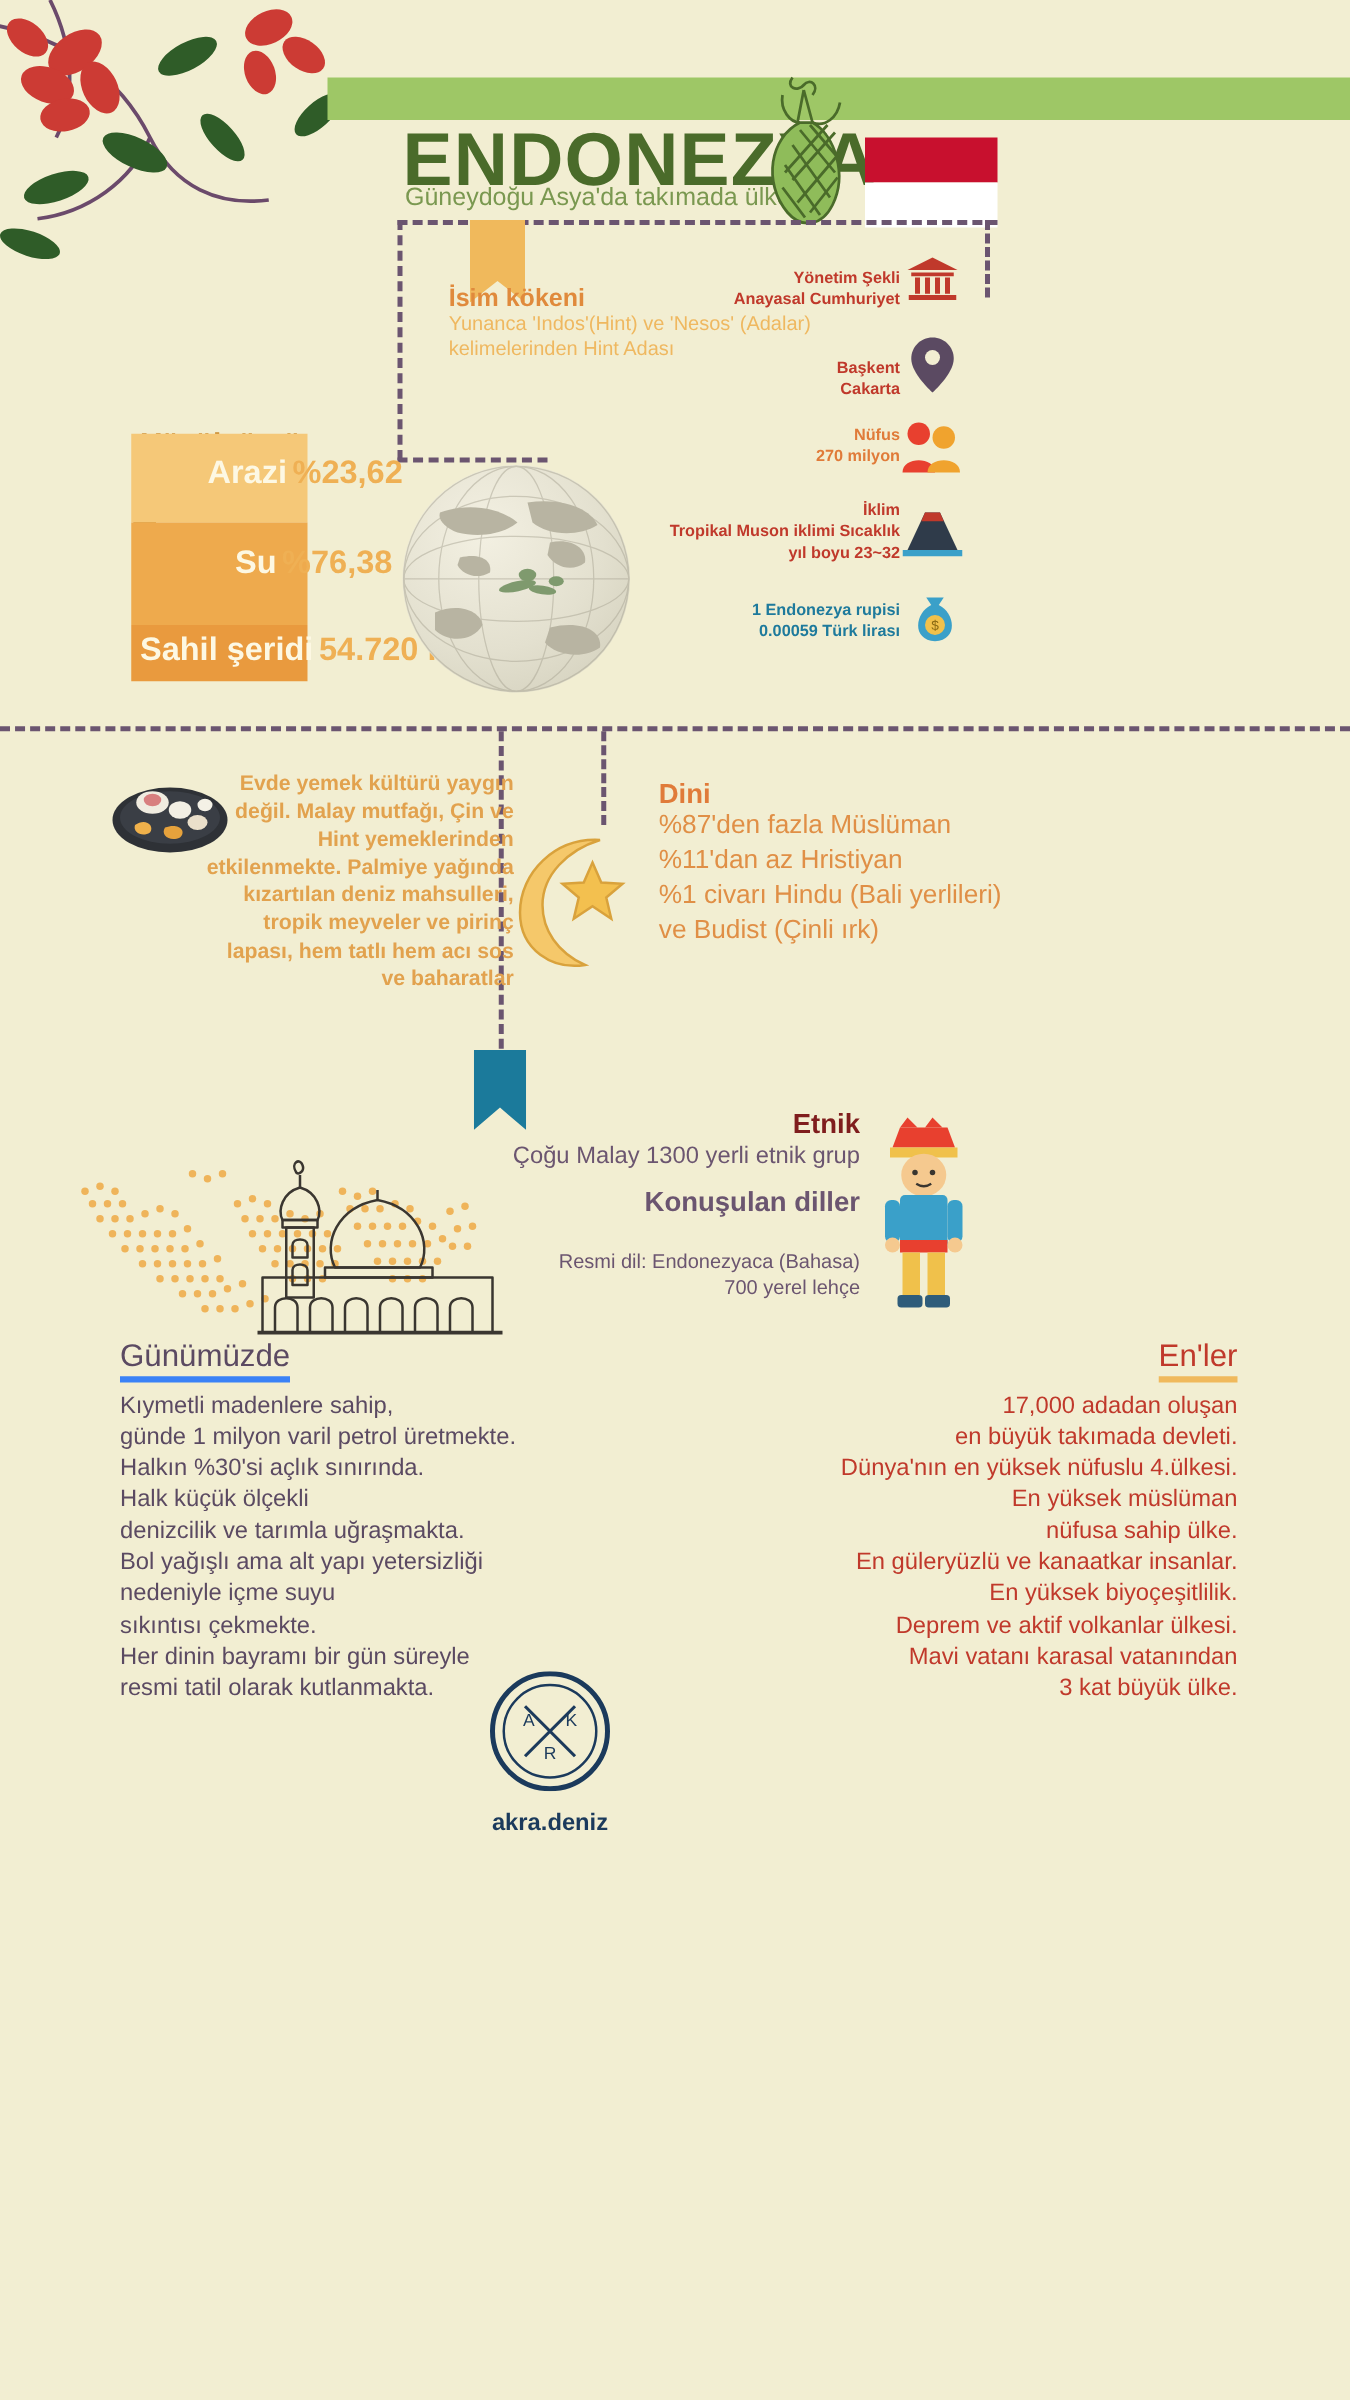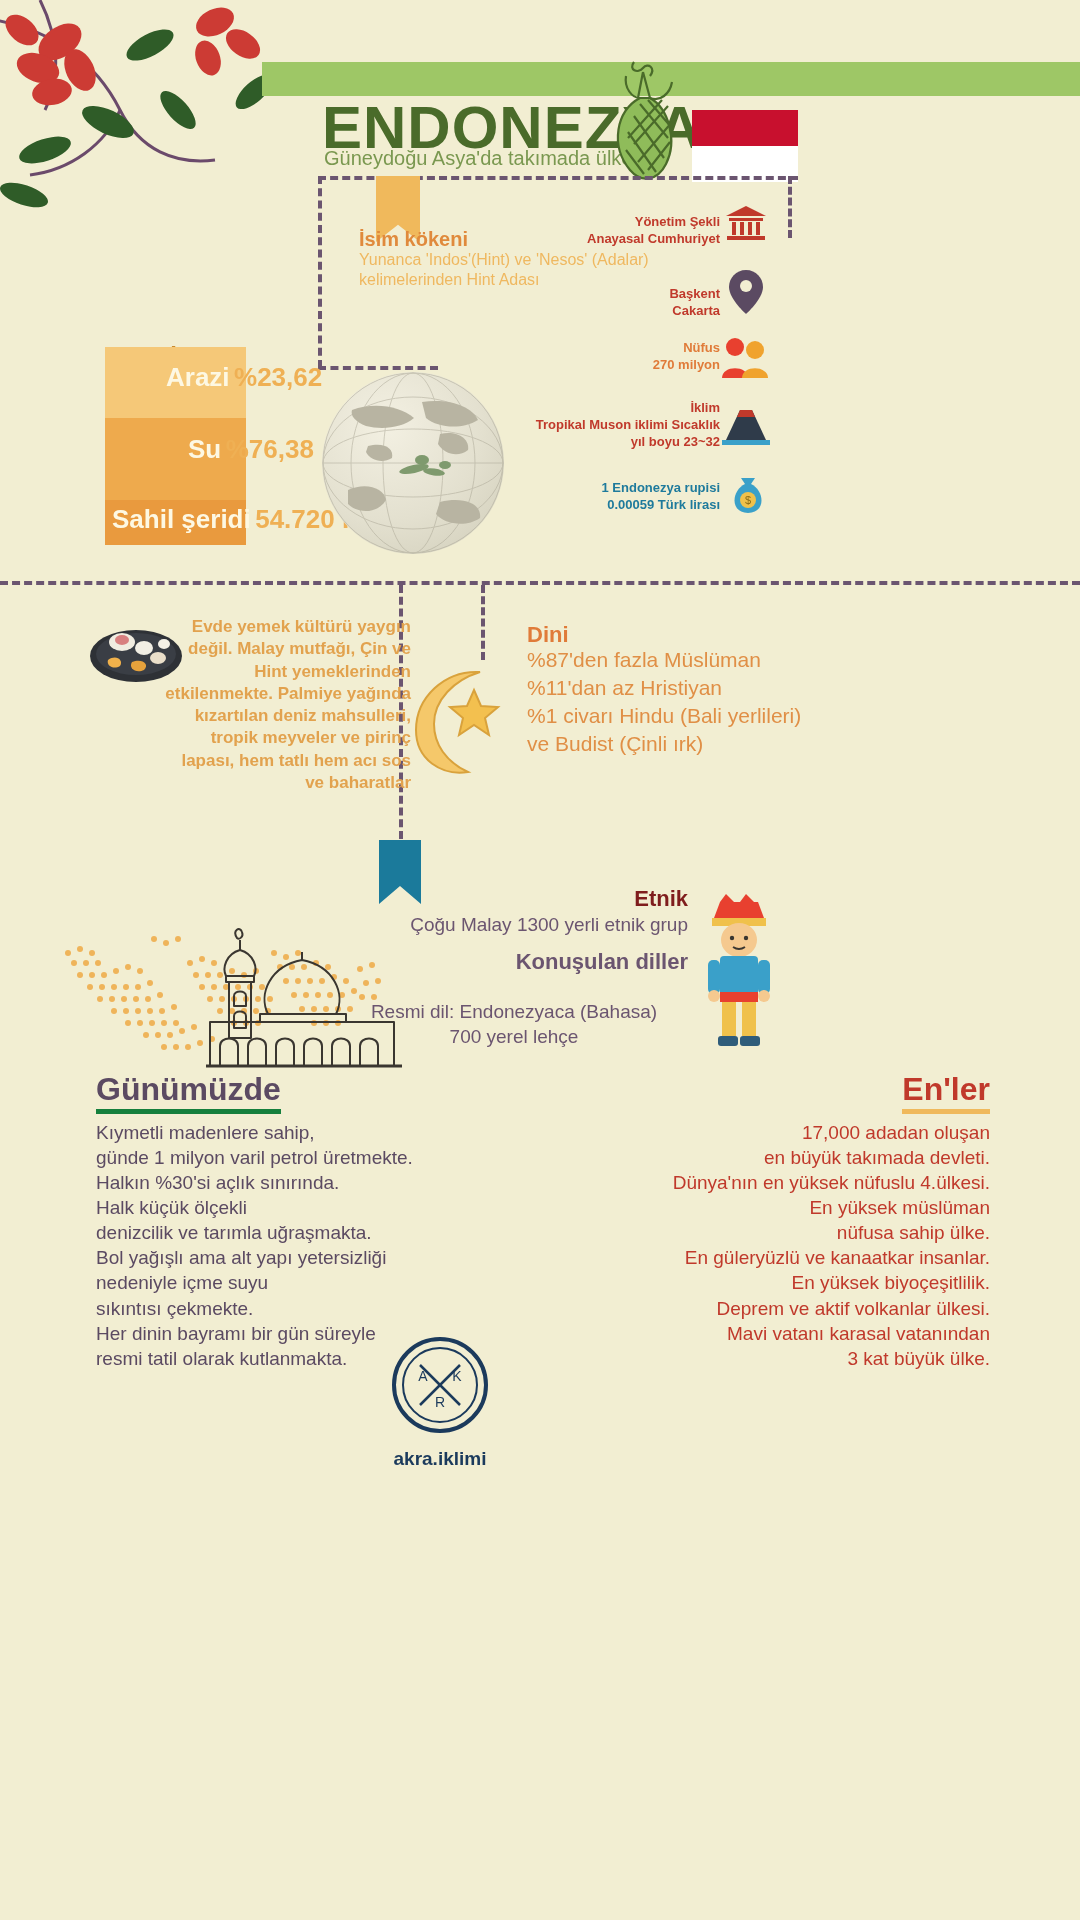--- a/index.html
+++ b/index.html
@@ -134,27 +134,27 @@
   #etnik-desc {
     position: absolute; left: 380px; top: 913px; width: 308px;
     text-align: right; font-size: 19px; color: #6b5570; line-height: 1.3;
   }
   #dil-title {
     position: absolute; left: 400px; top: 948px; width: 288px;
     text-align: right; font-size: 22px; font-weight: bold; color: #6b5570; line-height: 1.25;
   }
   #dil-desc {
     position: absolute; left: 340px; top: 1000px; width: 348px;
-    text-align: center; font-size: 19px; color: #6b5570; line-height: 1.3;
+    text-align: right; font-size: 16px; color: #6b5570; line-height: 1.3;
   }
 
   
   .col-title {
-    font-size: 32px; font-weight: bold; color: #5b4a62;
-    display: inline-block; border-bottom: 5px solid #15803d; padding-bottom: 1px;
+    font-size: 25px; font-weight: normal; color: #5b4a62;
+    display: inline-block; border-bottom: 5px solid #3b82f6; padding-bottom: 1px;
   }
   #gunumuzde { position: absolute; left: 96px; top: 1071px; width: 420px; }
   #gunumuzde .body {
     margin-top: 6px; font-size: 19px; color: #5b4a62; line-height: 1.32;
   }
   #enler { position: absolute; left: 470px; top: 1071px; width: 520px; text-align: right; }
   #enler .col-title { color: #c0392b; border-bottom-color: #f0b95c; }
   #enler .body {
     margin-top: 6px; font-size: 19px; color: #c0392b; line-height: 1.32;
   }
@@ -570,15 +570,15 @@
 
   <svg id="logo" viewBox="0 0 96 96">
     <circle cx="48" cy="48" r="46" fill="none" stroke="#1b3a5c" stroke-width="4"></circle>
     <circle cx="48" cy="48" r="37" fill="none" stroke="#1b3a5c" stroke-width="2"></circle>
     <line x1="28" y1="28" x2="68" y2="68" stroke="#1b3a5c" stroke-width="2.5"></line>
     <line x1="68" y1="28" x2="28" y2="68" stroke="#1b3a5c" stroke-width="2.5"></line>
     <text x="31" y="44" font-size="14" font-family="Liberation Sans, sans-serif" fill="#1b3a5c" text-anchor="middle">A</text>
     <text x="65" y="44" font-size="14" font-family="Liberation Sans, sans-serif" fill="#1b3a5c" text-anchor="middle">K</text>
     <text x="48" y="70" font-size="14" font-family="Liberation Sans, sans-serif" fill="#1b3a5c" text-anchor="middle">R</text>
   </svg>
-  <div id="logo-name">akra.iklimi</div>
+  <div id="logo-name">akra.deniz</div>
 
 </div>
 
 </body></html>

